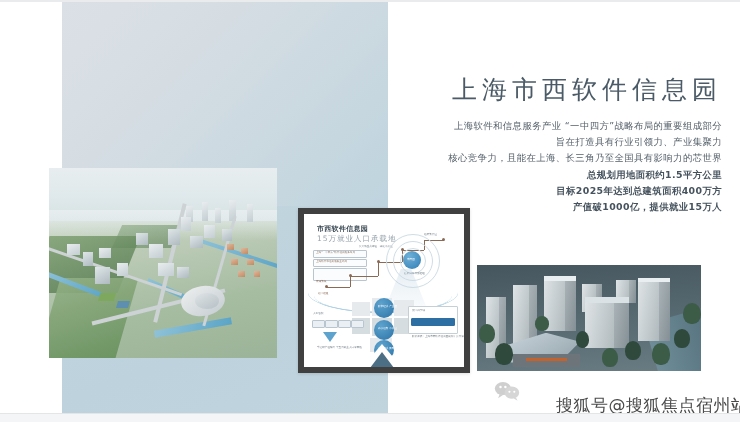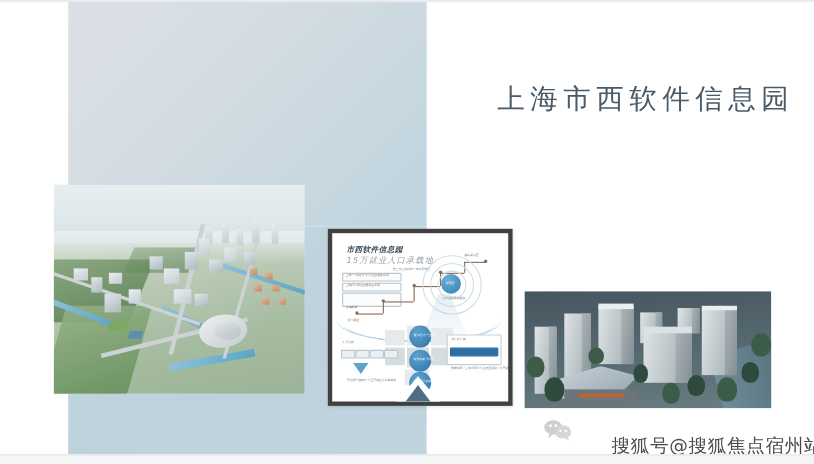--- a/index.html
+++ b/index.html
@@ -85,24 +85,23 @@
   .blk2{background:linear-gradient(150deg,#dfe6e8,#aebac0);}
   .grn{background:linear-gradient(160deg,#7fa074,#557a50);}
   .grn2{background:linear-gradient(160deg,#93b085,#67905c);}
   .water{background:linear-gradient(120deg,#8fc2d8,#5ba4c6);}
   .road{background:#cdd3d4;}
   .roof{background:linear-gradient(150deg,#e0b79a,#c08a63);}
 
   
   .diagram-card{
     position:absolute;left:298px;top:208px;width:160px;height:153px;
-    background:#ffffff;border:4px solid #404040;
+    background:#ffffff;border:6px solid #404040;
     box-shadow:0 1px 3px rgba(0,0,0,.12);
     overflow:hidden;
-    font-style:italic;
   }
   .dg-title{
     position:absolute;left:13px;top:10px;
     font-size:7px;font-weight:700;color:#3c4a55;letter-spacing:.3px;
     font-family:"DejaVu Sans",sans-serif;white-space:nowrap;
   }
   .dg-sub{
     position:absolute;left:13px;top:20px;
     font-size:7.5px;color:#97a3ac;letter-spacing:1px;
     font-family:"DejaVu Sans",sans-serif;white-space:nowrap;
@@ -212,20 +211,28 @@
 
   <div class="bg-white-left"></div>
   <div class="bg-blue-panel"></div>
   <div class="bg-blue-lower"></div>
   <div class="bg-right-white"></div>
   <div class="bg-top-hairline"></div>
 
 
   <div class="cn-heading">上海市西软件信息园</div>
 
+  <div class="cn-body">
+    <span class="ln">上海软件和信息服务产业 “一中四方”战略布局的重要组成部分</span>
+    <span class="ln">旨在打造具有行业引领力、产业集聚力</span>
+    <span class="ln">核心竞争力，且能在上海、长三角乃至全国具有影响力的芯世界</span>
+    <span class="ln b">总规划用地面积约1.5平方公里</span>
+    <span class="ln b">目标2025年达到总建筑面积400万方</span>
+    <span class="ln b">产值破1000亿，提供就业15万人</span>
+  </div>
 
   <div class="photo-aerial">
     <div class="sky"></div>
     <div class="land"></div>
 
     <div class="ab" style="left:0;top:22%;width:100%;height:16%;background:linear-gradient(180deg,rgba(232,238,240,.95),rgba(200,214,214,0));"></div>
     <div class="ab blk" style="left:60%;top:20%;width:7px;height:16px;"></div>
     <div class="ab blk" style="left:67%;top:18%;width:6px;height:19px;"></div>
     <div class="ab blk" style="left:73%;top:21%;width:6px;height:15px;"></div>
     <div class="ab blk" style="left:79%;top:17%;width:7px;height:21px;"></div>

